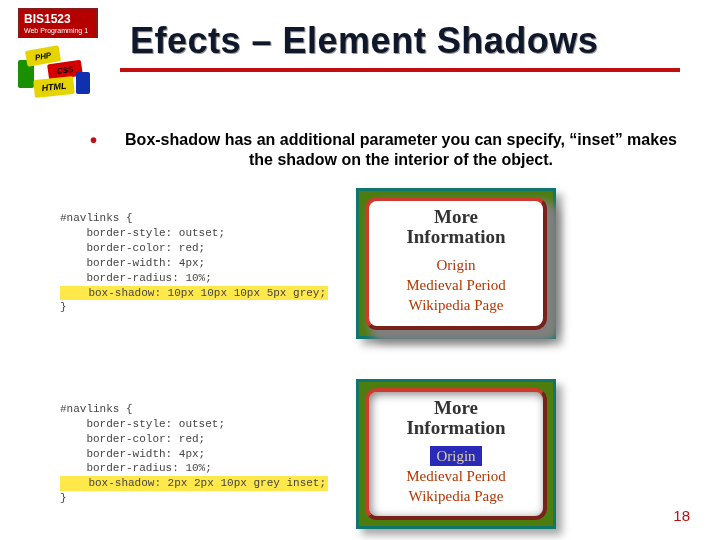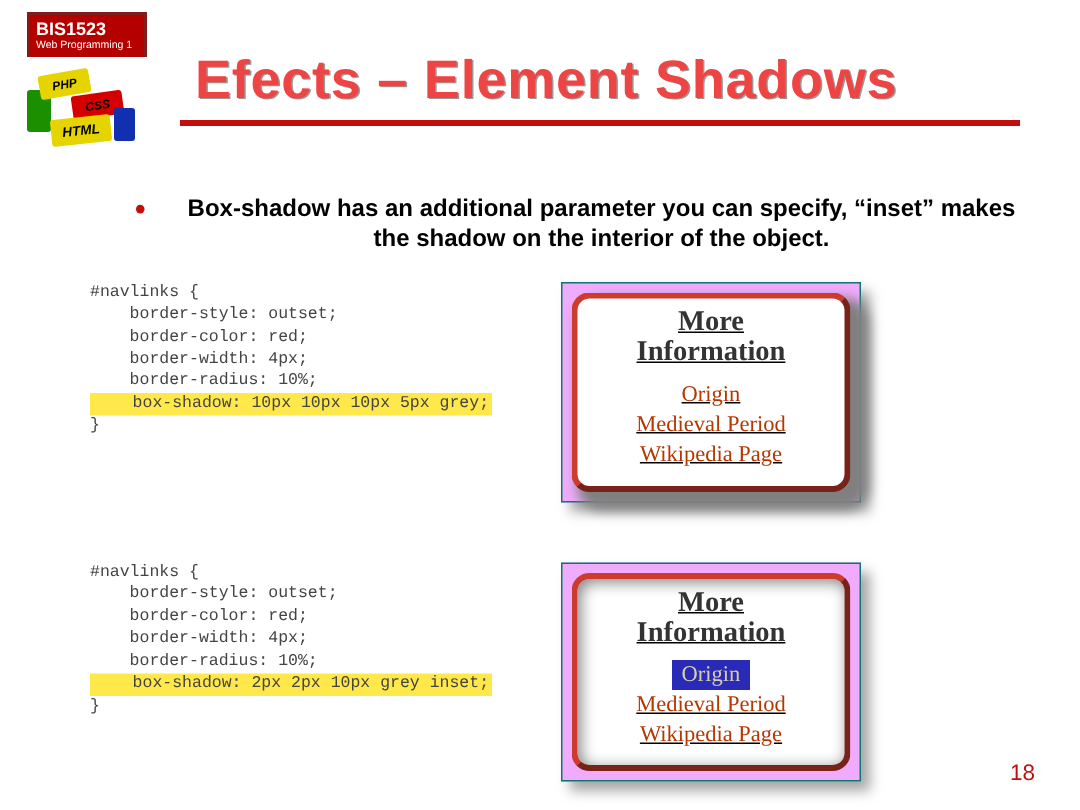--- a/index.html
+++ b/index.html
@@ -67,24 +67,24 @@
 
   .title-area {
     position: absolute;
     left: 120px;
     right: 20px;
     top: 10px;
   }
   .slide-title {
     font-size: 36px;
     font-weight: 600;
-    color: #ef4444;
+    color: #0f172a;
     text-shadow: 1px 1px 0 #999;
     letter-spacing: 0.5px;
-    margin: 22px 0 6px 10px;
+    margin: 10px 0 6px 10px;
   }
   .title-rule {
     height: 4px;
     background: #c10e0e;
     margin-left: 0;
     margin-right: 20px;
   }
 
   .content {
     position: absolute;
@@ -104,44 +104,43 @@
   }
   li::before {
     content: "•";
     color: #c10e0e;
     position: absolute;
     left: 0;
     top: -2px;
     font-size: 20px;
   }
 
-  .row { display:flex; align-items:flex-start; gap:34px; margin-top:18px; }
+  .row { display:flex; align-items:center; gap:16px; margin-top:18px; }
   .row2 { margin-top:40px; }
 
   .code {
     font-family: "Courier New", Courier, monospace;
     font-size: 11px;
     line-height: 1.35;
     color: #444;
     white-space: pre;
     flex: 0 0 280px;
   }
   .hl {
     background: #ffe84a;
     display: inline-block;
     padding: 0 2px;
   }
 
   .card-frame {
-    background:#f0abfc;
+    background:#4d7c0f;
     padding:6px;
-    border:1px solid #0f766e;
+    border:3px solid #0f766e;
     box-shadow: 6px 6px 8px rgba(0,0,0,0.35);
     width: 200px;
-    text-decoration: underline;
   }
   .card {
     border: 4px outset #cc3b2d;
     border-radius: 12px;
     background: #fff;
     text-align: center;
     padding: 6px 4px 10px 4px;
     box-shadow: 8px 8px 8px 4px #808080;
   }
   .card.inset-shadow {

